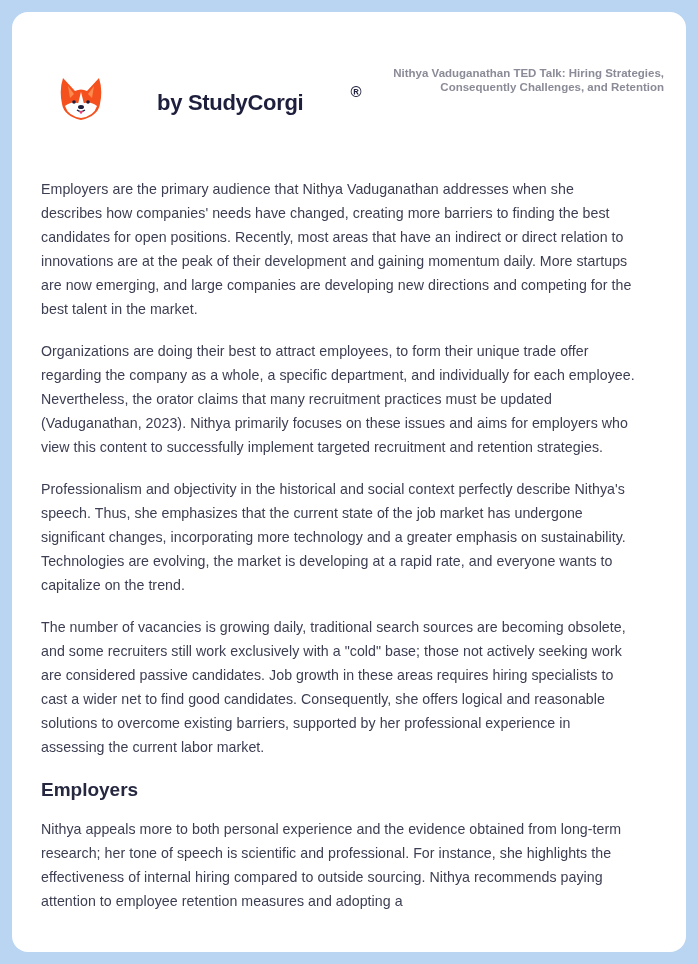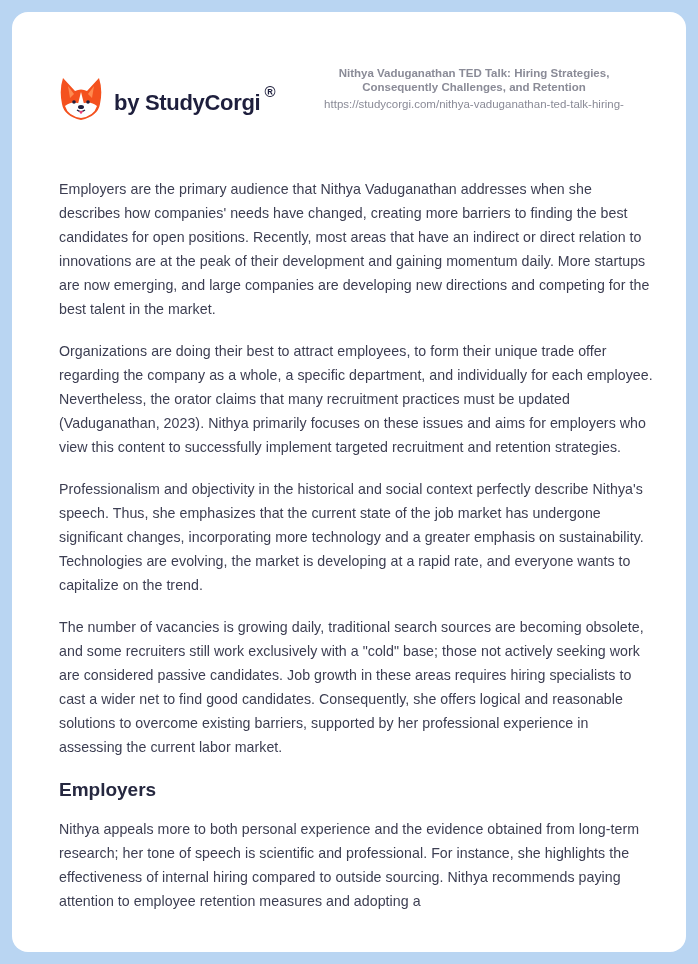--- a/index.html
+++ b/index.html
@@ -8,31 +8,31 @@
       background: #b9d5f2;
       font-family: "Liberation Sans", sans-serif;
       position: relative;
     }
     .card {
       position: absolute; left: 12px; top: 12px;
       width: 674px; height: 940px;
       background: #ffffff; border-radius: 16px; overflow: hidden;
     }
     .header { position: absolute; left: 0; top: 0; width: 674px; height: 140px; }
-    .logo { position: absolute; left: 48px; top: 64px; display: flex; align-items: center; }
+    .logo { position: absolute; left: 48px; top: 64px; display: flex; align-items: center; gap: 43px; }
     .logo-icon { width: 42px; height: 46px; }
     .logo-text {
       margin-left: 12px; font-weight: bold; font-size: 22px; color: #1e1f3d;
       letter-spacing: -0.3px; position: relative; top: 4px;
     }
     .logo-reg { font-size: 15px; font-weight: bold; color: #1e1f3d; position: relative; top: -8px; margin-left: 4px; }
-    .meta { position: absolute; right: 42px; top: 54px; width: 340px; text-align: center; }
+    .meta { position: absolute; right: 22px; top: 54px; width: 340px; text-align: right; }
     .meta-title { font-size: 11.5px; font-weight: bold; color: #8a8b97; line-height: 14px; }
     .meta-url { font-size: 11.5px; color: #8a8b97; line-height: 14px; margin-top: 3px; }
-    .content { position: absolute; left: 47px; top: 165px; width: 596px; }
+    .content { position: absolute; left: 29px; top: 165px; width: 596px; }
     p.para {
       margin: 0 0 18px 0; font-size: 14.2px; line-height: 24px; color: #3c3e52;
       letter-spacing: 0.05px;
     }
     h2.section {
       margin: 6px 0 14px 0; font-size: 19px; font-weight: bold; color: #262840; line-height: 26px;
     }
   </style>
 </head>
 <body>
@@ -54,21 +54,21 @@
       </svg>
       <span class="logo-text">by StudyCorgi</span>
       <span class="logo-reg">®</span>
     </div>
     <div class="meta">
       <div class="meta-title">
         <span>Nithya Vaduganathan TED Talk: Hiring Strategies,</span><br>
         <span>Consequently Challenges, and Retention</span>
       </div>
       <div class="meta-url">
-        <span>https://studycorgi.com/nithya-vaduganathan-ted-talk-hiring-</span><br>
+        <br>
       </div>
     </div>
   </div>
 
   <div class="content">
     <p class="para">Employers are the primary audience that Nithya Vaduganathan addresses when she describes how companies' needs have changed, creating more barriers to finding the best candidates for open positions. Recently, most areas that have an indirect or direct relation to innovations are at the peak of their development and gaining momentum daily. More startups are now emerging, and large companies are developing new directions and competing for the best talent in the market.</p>
     <p class="para">Organizations are doing their best to attract employees, to form their unique trade offer regarding the company as a whole, a specific department, and individually for each employee. Nevertheless, the orator claims that many recruitment practices must be updated (Vaduganathan, 2023). Nithya primarily focuses on these issues and aims for employers who view this content to successfully implement targeted recruitment and retention strategies.</p>
     <p class="para">Professionalism and objectivity in the historical and social context perfectly describe Nithya's speech. Thus, she emphasizes that the current state of the job market has undergone significant changes, incorporating more technology and a greater emphasis on sustainability. Technologies are evolving, the market is developing at a rapid rate, and everyone wants to capitalize on the trend.</p>
     <p class="para">The number of vacancies is growing daily, traditional search sources are becoming obsolete, and some recruiters still work exclusively with a "cold" base; those not actively seeking work are considered passive candidates. Job growth in these areas requires hiring specialists to cast a wider net to find good candidates. Consequently, she offers logical and reasonable solutions to overcome existing barriers, supported by her professional experience in assessing the current labor market.</p>
     <h2 class="section">Employers</h2>

